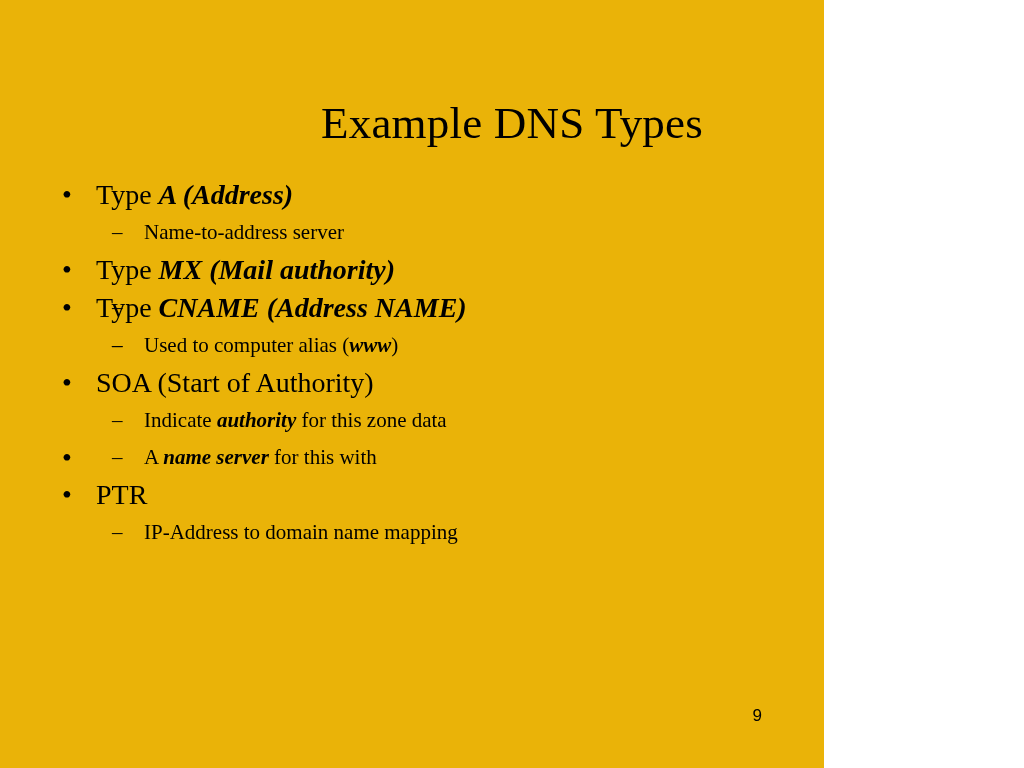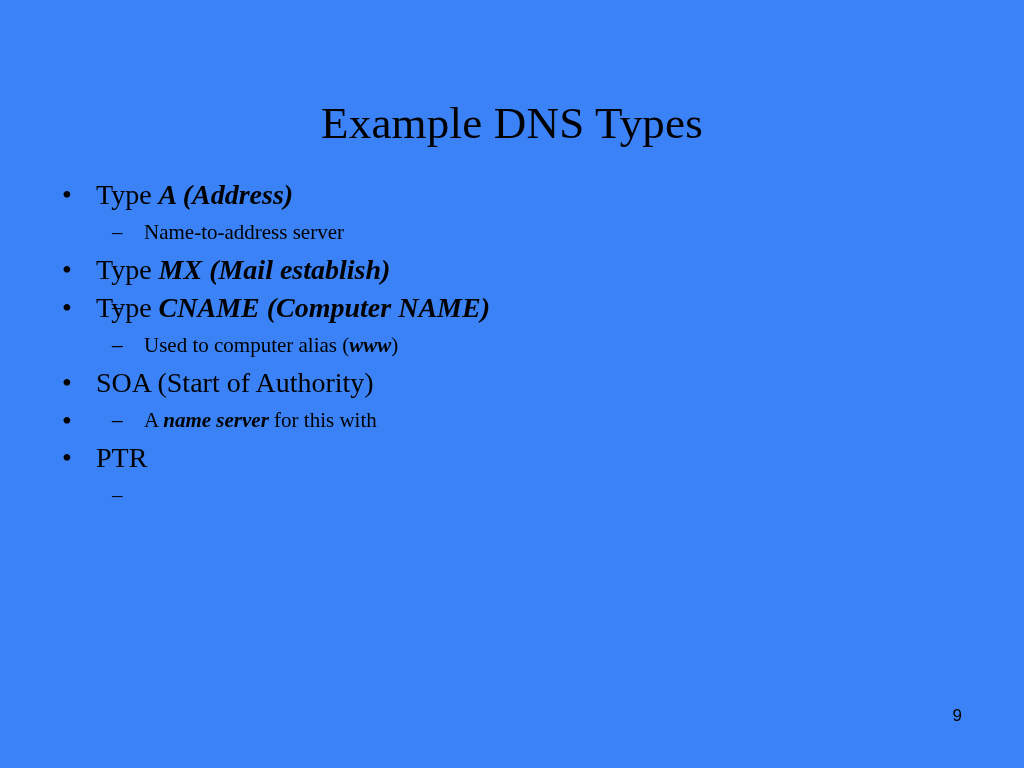--- a/index.html
+++ b/index.html
@@ -10,23 +10,23 @@
     width: 1024px;
     height: 768px;
     background: #ffffff;
     font-family: "Liberation Serif", "DejaVu Serif", serif;
     color: #000000;
     overflow: hidden;
   }
 
   .slide {
     position: relative;
-    width: 1024px;
+    width: 824px;
     height: 768px;
-    background: #3b82f6;
+    background: #eab308;
   }
 
   
   .slide-title {
     position: absolute;
     top: 66px;
     left: 0;
     width: 1024px;
     text-align: center;
     font-size: 45px;
@@ -93,28 +93,28 @@
 </head>
 <body>
 
 <div class="slide">
 
   <h1 class="slide-title">Example DNS Types</h1>
 
   <div class="body-list">
       <div class="lvl1"><span class="marker">•</span><span><span>Type </span><span class="it">A (Address)</span></span></div>
       <div class="lvl2"><span class="marker">–</span><span><span>Name-to-address server</span></span></div>
-      <div class="lvl1"><span class="marker">•</span><span><span>Type </span><span class="it">MX (Mail establish)</span></span></div>
+      <div class="lvl1"><span class="marker">•</span><span><span>Type </span><span class="it">MX (Mail authority)</span></span></div>
       <div class="lvl2"><span class="marker">–</span></div>
-      <div class="lvl1"><span class="marker">•</span><span><span>Type </span><span class="it">CNAME (Computer NAME)</span></span></div>
+      <div class="lvl1"><span class="marker">•</span><span><span>Type </span><span class="it">CNAME (Address NAME)</span></span></div>
       <div class="lvl2"><span class="marker">–</span></div>
       <div class="lvl2"><span class="marker">–</span><span><span>Used to computer alias (</span><span class="it">www</span><span>)</span></span></div>
       <div class="lvl1"><span class="marker">•</span><span><span>SOA (Start of Authority)</span></span></div>
-      <div class="lvl2"><span class="marker">–</span></div>
+      <div class="lvl2"><span class="marker">–</span><span><span>Indicate </span><span class="it">authority</span><span> for this zone data</span></span></div>
       <div class="lvl1"><span class="marker">•</span></div>
       <div class="lvl2"><span class="marker">–</span><span><span>A </span><span class="it">name server</span><span> for this with</span></span></div>
       <div class="lvl1"><span class="marker">•</span><span><span>PTR</span></span></div>
-      <div class="lvl2"><span class="marker">–</span></div>
+      <div class="lvl2"><span class="marker">–</span><span><span>IP-Address to domain name mapping</span></span></div>
     </div>
 
   <div class="page-number">9</div>
 
 </div>
 
 </body></html>

